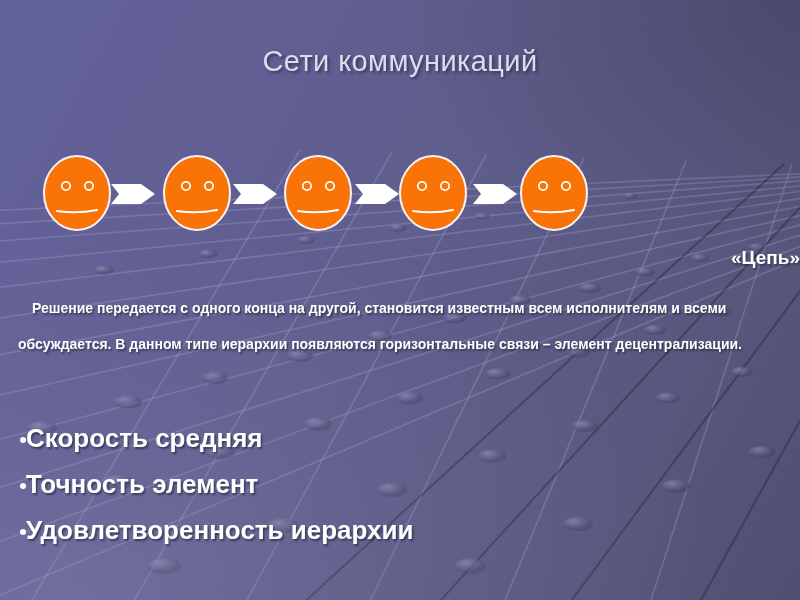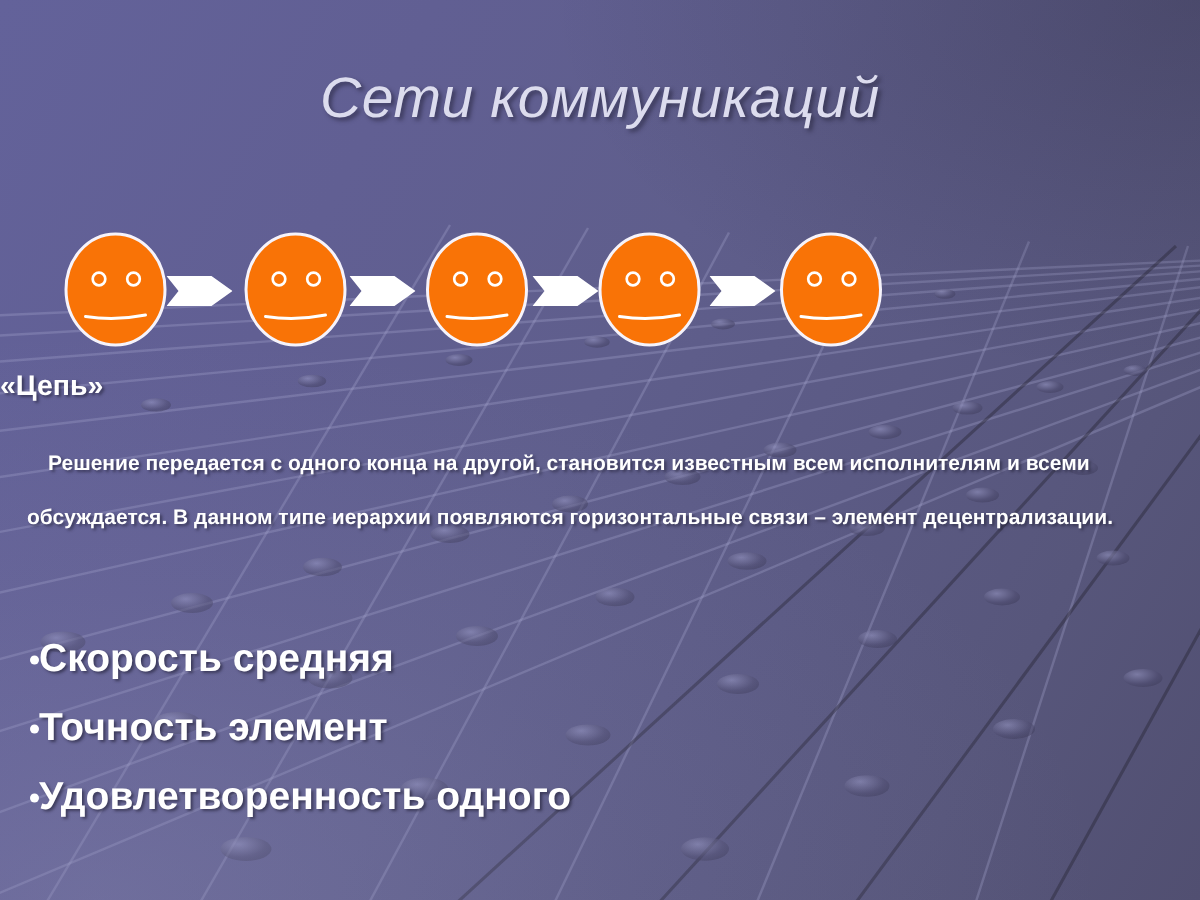--- a/index.html
+++ b/index.html
@@ -36,27 +36,26 @@
     pointer-events: none;
   }
 
   
   #title {
     position: absolute;
     left: 0;
     top: 45px;
     width: 800px;
     text-align: center;
-    font-size: 38px;
+    font-size: 29px;
     font-weight: 400;
     letter-spacing: 0.4px;
     color: #dcdcee;
     text-shadow: 2px 2px 3px rgba(30,28,48,0.55);
     white-space: nowrap;
-    font-style: italic;
   }
 
   
   #chain {
     position: absolute;
     left: 30px;
     top: 150px;
     width: 600px;
     height: 86px;
   }
@@ -74,21 +73,21 @@
     height: 24px;
   }
   .arrow svg { display: block; width: 44px; height: 24px; }
 
   
   #caption {
     position: absolute;
     left: 0;
     top: 247px;
     width: 800px;
-    text-align: left;
+    text-align: right;
     font-size: 19px;
     font-weight: bold;
     color: #ffffff;
     text-shadow: 1.5px 1.5px 2px rgba(32,30,52,0.6);
   }
 
   
   #paragraph {
     position: absolute;
     left: 18px;
@@ -303,17 +302,17 @@
   <div id="paragraph">Решение передается с одного конца на другой, становится известным всем исполнителям и всеми обсуждается.  В данном типе иерархии появляются горизонтальные связи – элемент децентрализации.</div>
 
   <div id="bullets">
     <div class="bullet">
       <span class="dot"></span><span class="btext">Скорость средняя</span>
     </div>
     <div class="bullet">
       <span class="dot"></span><span class="btext">Точность элемент</span>
     </div>
     <div class="bullet">
-      <span class="dot"></span><span class="btext">Удовлетворенность одного</span>
+      <span class="dot"></span><span class="btext">Удовлетворенность иерархии</span>
     </div>
   </div>
 
 </div>
 
 </body></html>

